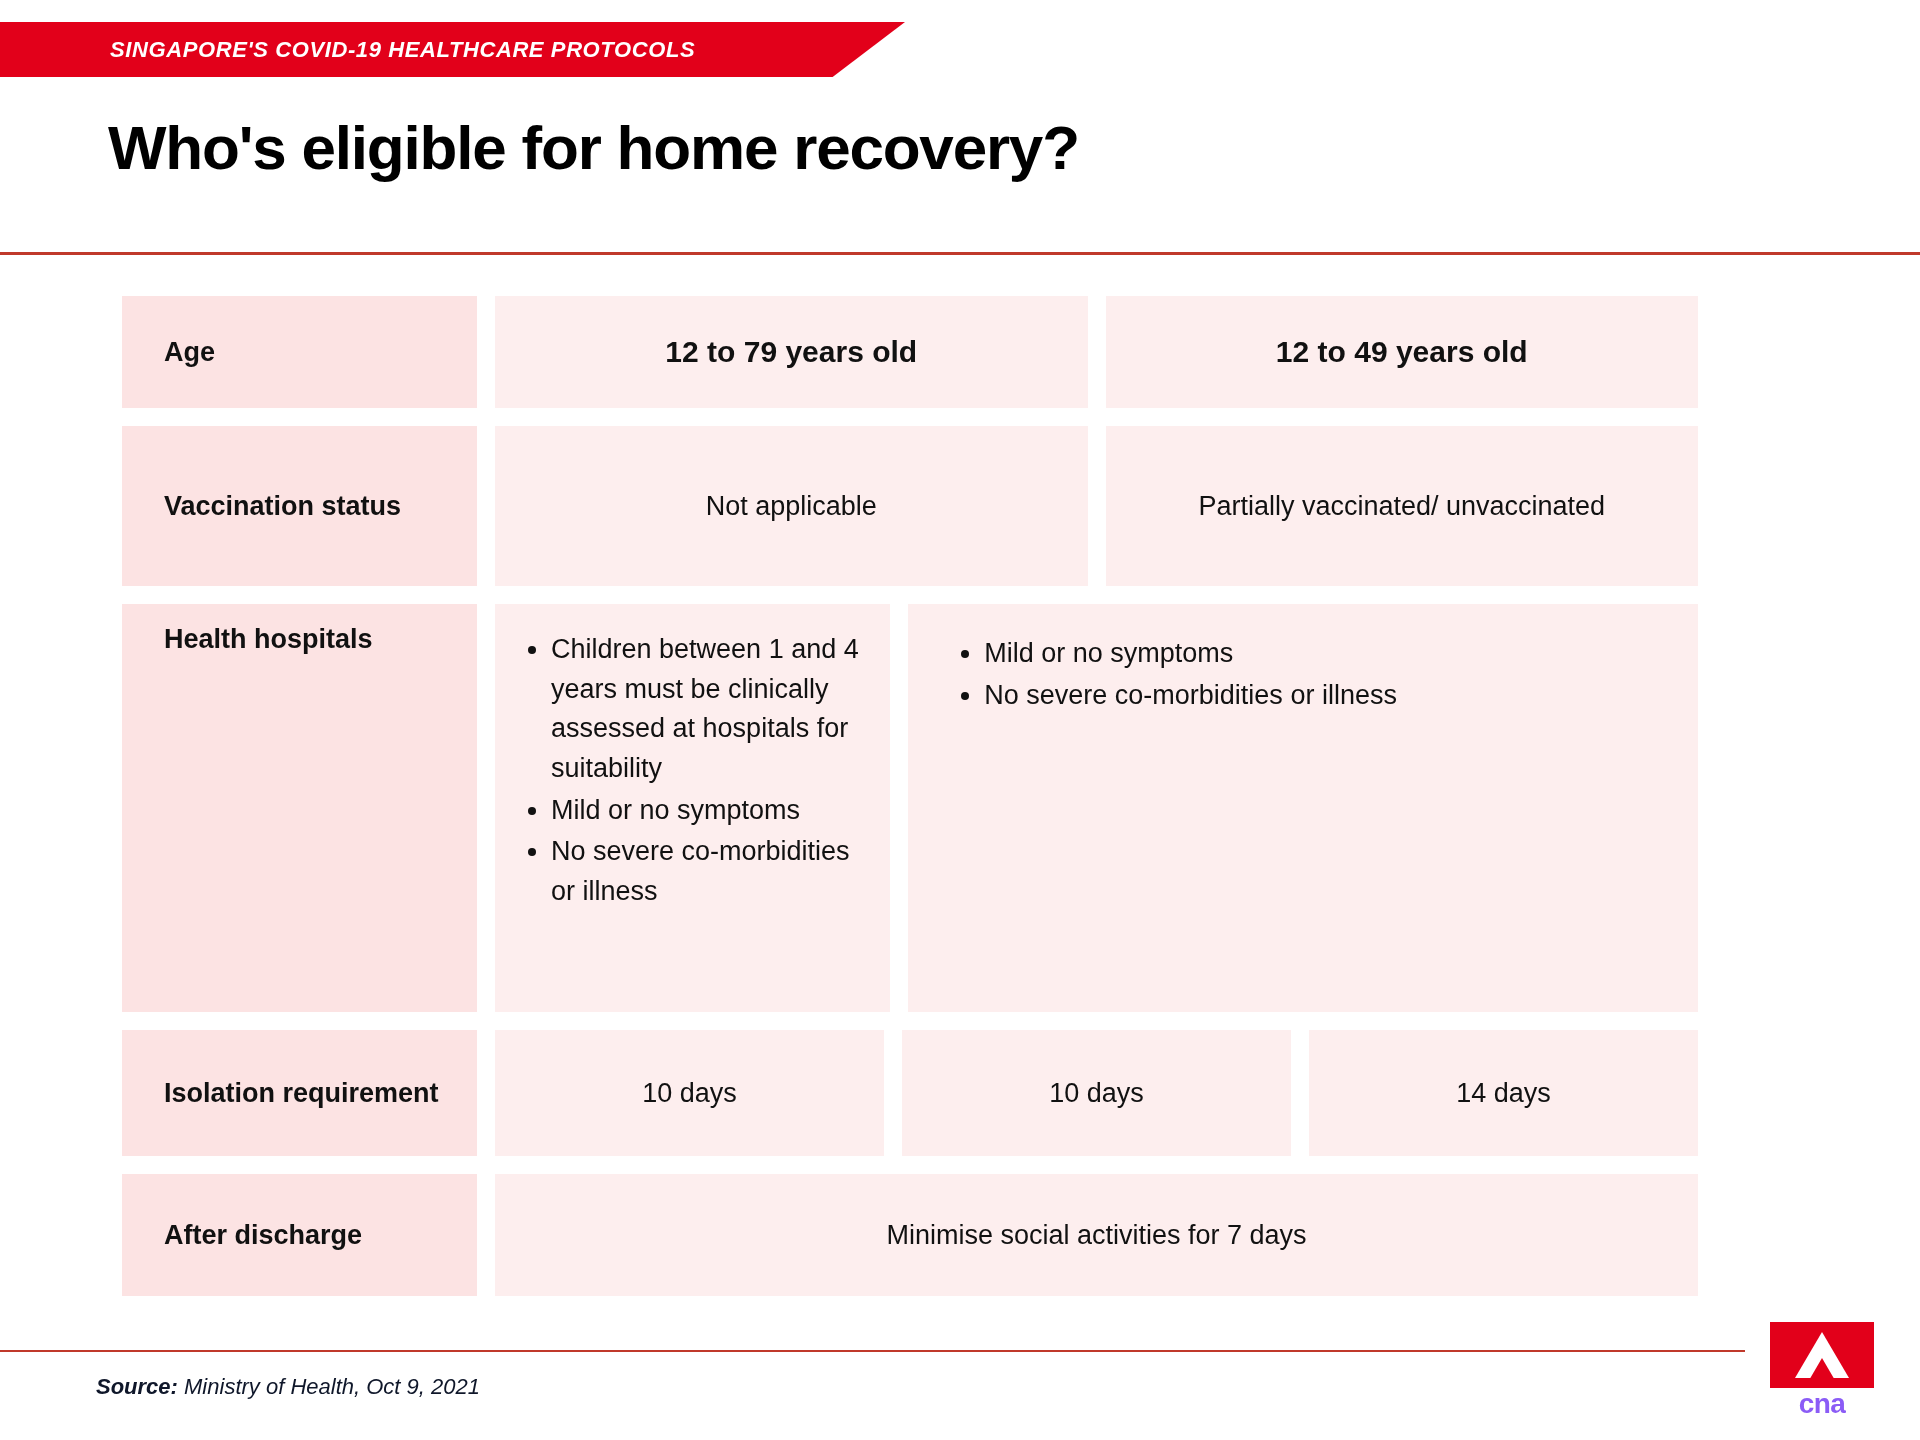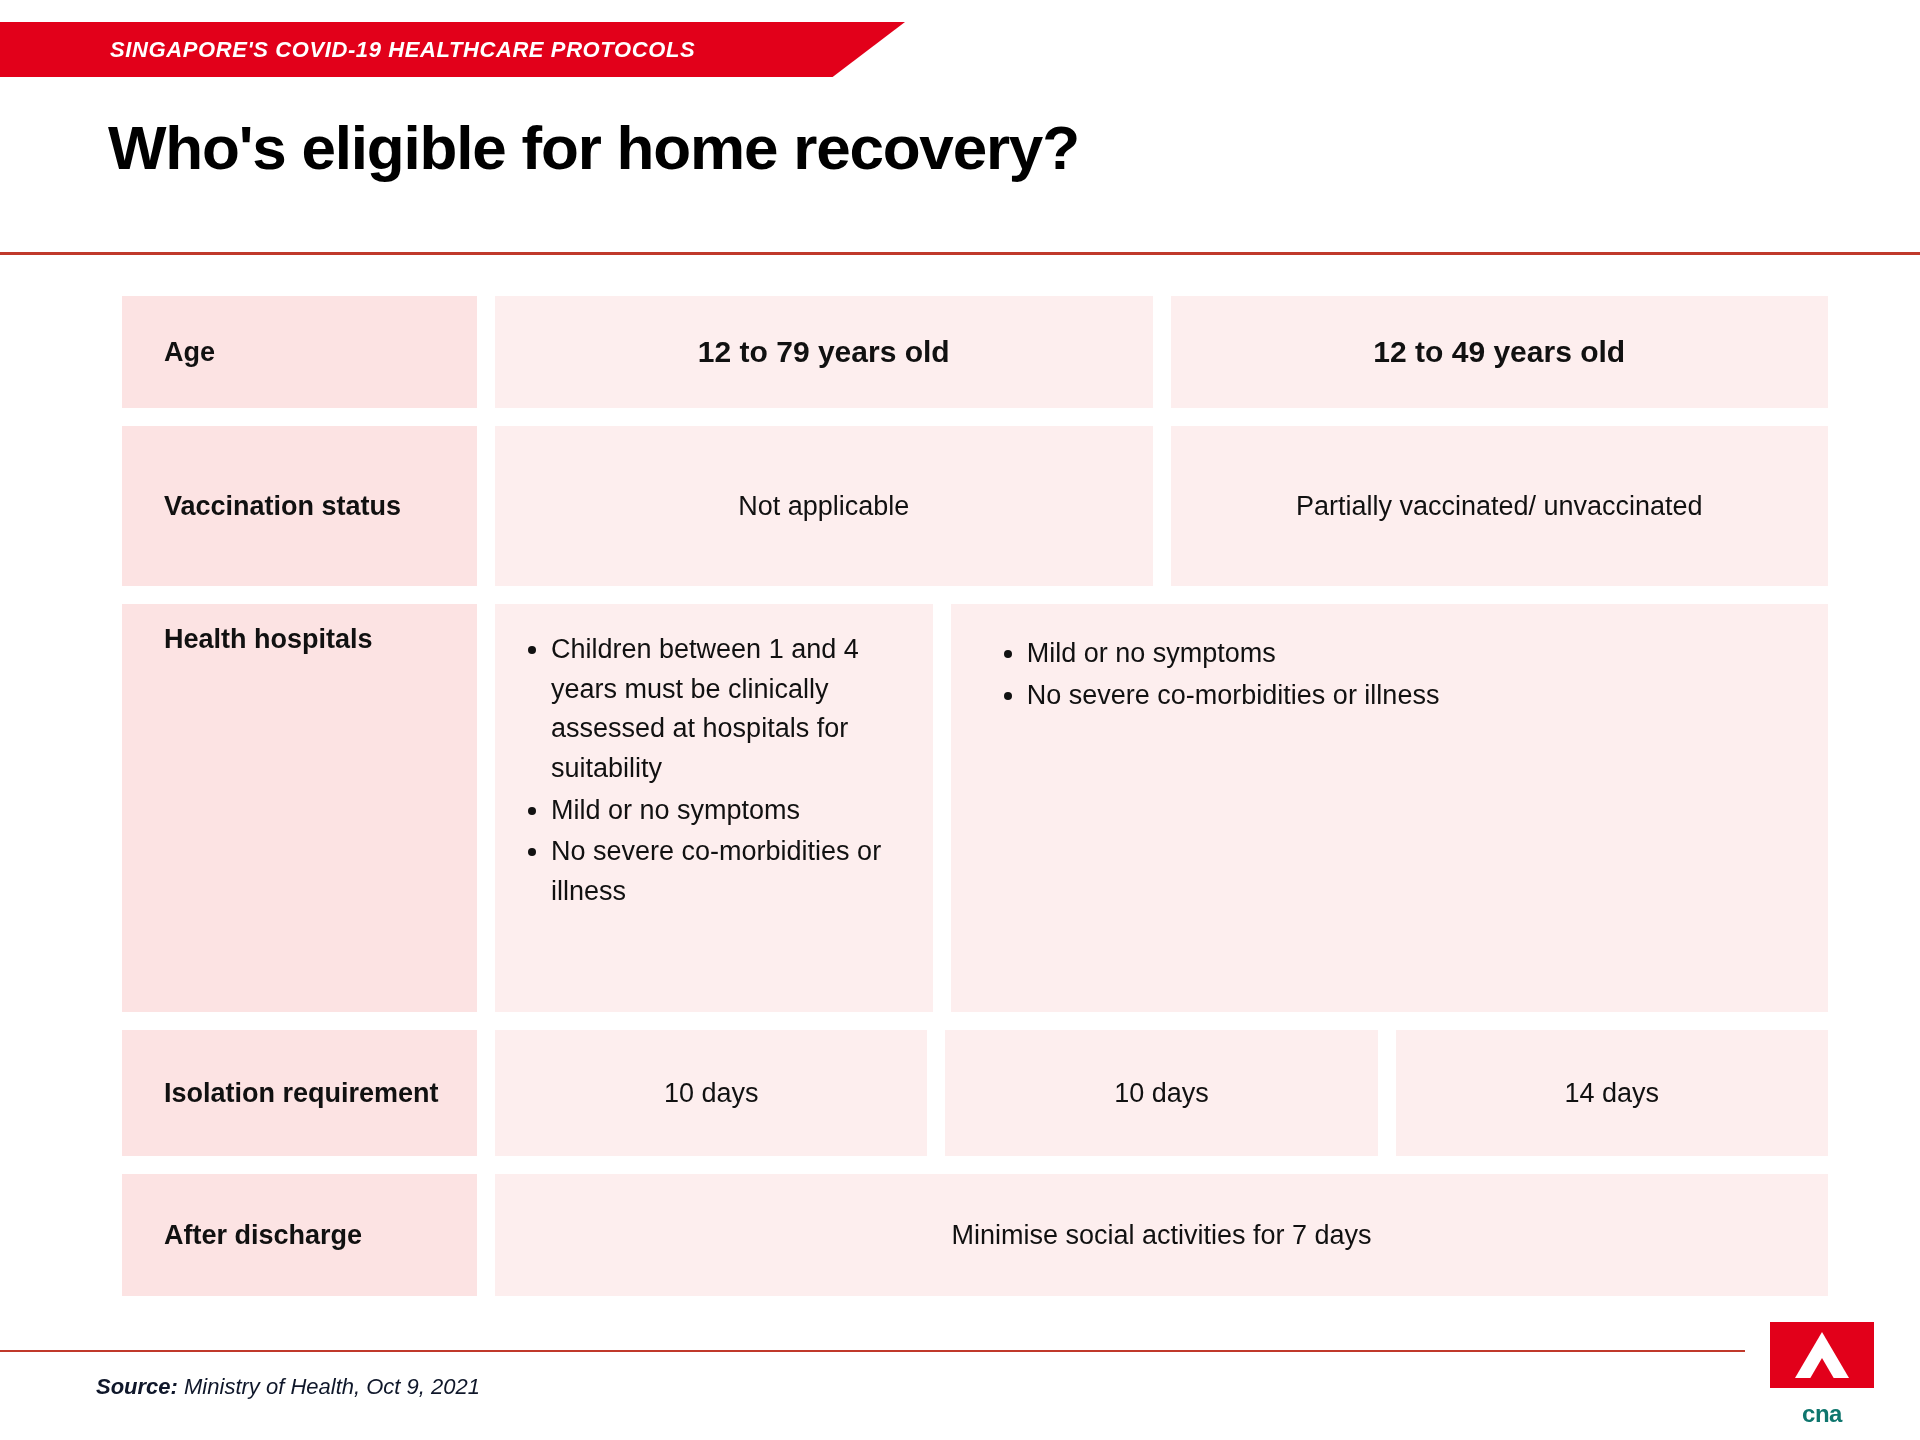--- a/index.html
+++ b/index.html
@@ -62,21 +62,21 @@
     width: 1920px;
     height: 3px;
     background: #c0392b;
   }
 
   
   .table {
     position: absolute;
     left: 122px;
     top: 296px;
-    width: 1706px;
+    width: 1576px;
   }
   .row {
     display: flex;
     gap: 18px;
     margin-bottom: 18px;
   }
   .cell {
     background: #fdeeee;
     box-sizing: border-box;
     display: flex;
@@ -191,25 +191,25 @@
     left: 50%;
     top: 36px;
     transform: translateX(-50%);
     width: 0;
     height: 0;
     border-left: 14px solid transparent;
     border-right: 14px solid transparent;
     border-bottom: 24px solid #e2001a;
   }
   .logo-text {
-    margin-top: 12px;
+    margin-top: 0;
     text-align: center;
-    font-size: 24px;
-    font-weight: bold;
-    color: #0f766e;
+    font-size: 28px;
+    font-weight: bold;
+    color: #8b5cf6;
     letter-spacing: -0.5px;
   }
 </style>
 </head>
 <body>
 
 <div class="eyebrow-wrap">
   <div class="eyebrow-bg"></div>
   <div class="eyebrow-text">SINGAPORE'S COVID-19 HEALTHCARE PROTOCOLS</div>
 </div>

